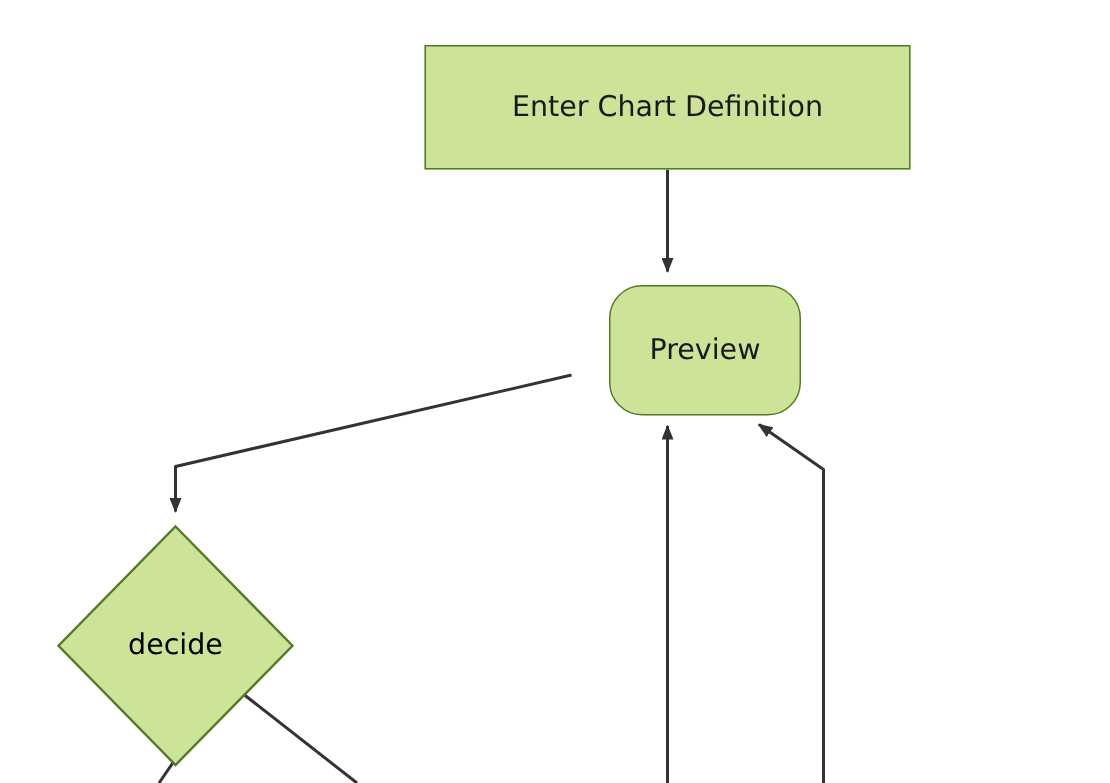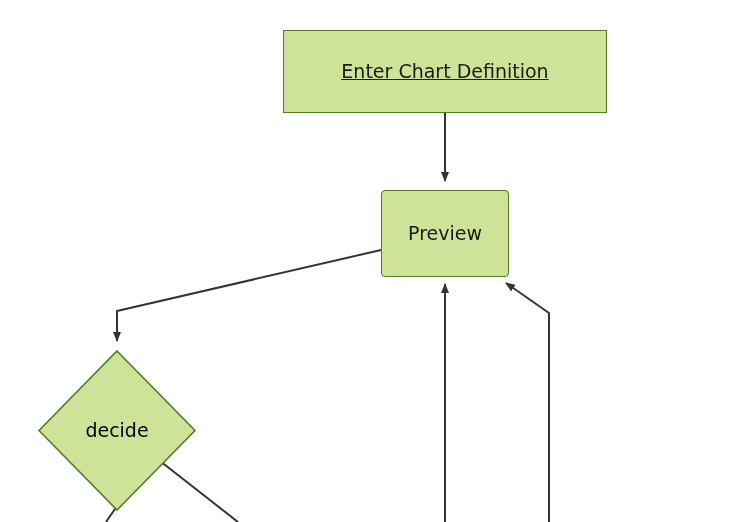--- a/index.html
+++ b/index.html
@@ -35,24 +35,24 @@
     justify-content: center;
     color: #1a1a1a;
     font-family: "DejaVu Sans", sans-serif;
     font-size: 19px;
     line-height: 1;
     white-space: nowrap;
     z-index: 2;
   }
   .node.rect {
     border-radius: 0;
-    text-decoration: underline;
   }
   .node.rounded {
-    border-radius: 4px;
+    border-radius: 22px;
+    margin-left: 25px;
   }
   .node-label {
     pointer-events: none;
   }
   .diamond-wrap {
     position: absolute;
     z-index: 2;
   }
   .diamond-wrap svg {
     position: absolute;

